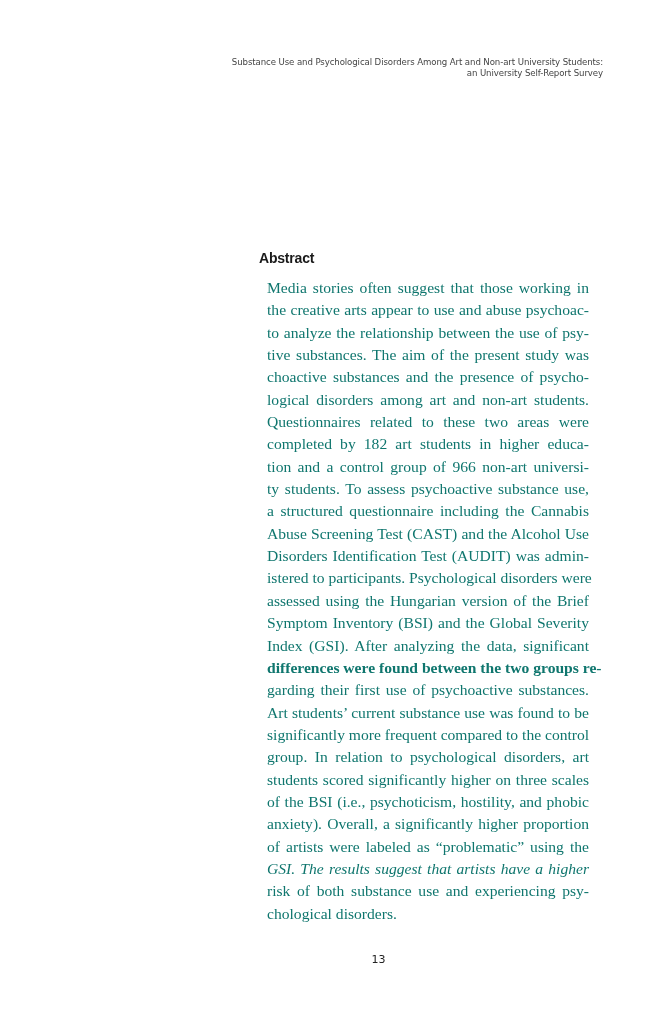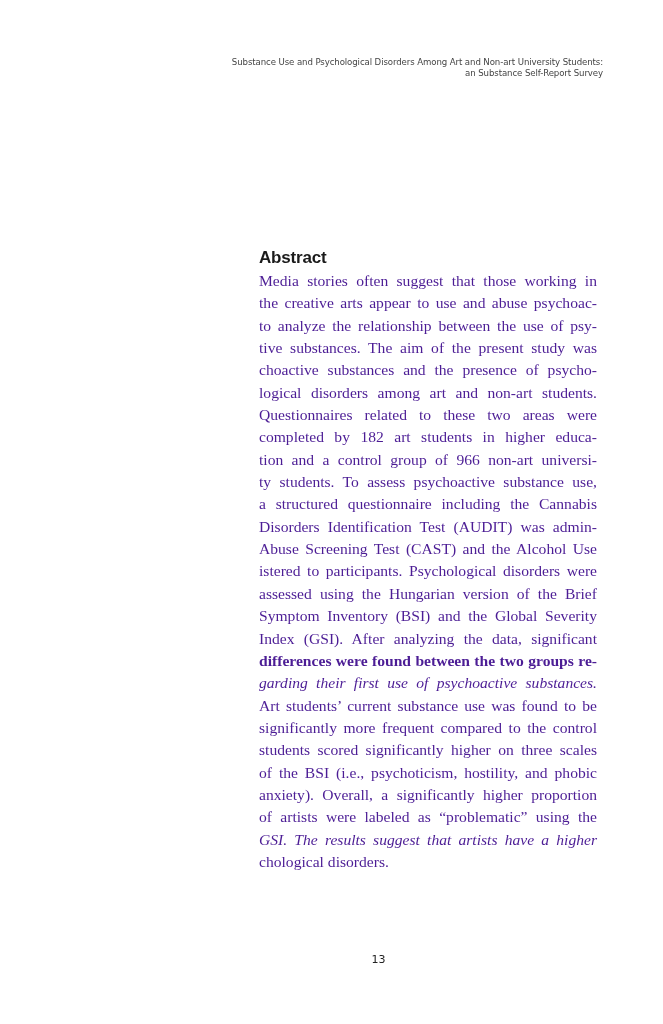--- a/index.html
+++ b/index.html
@@ -30,32 +30,32 @@
     }
     .abstract {
       position: absolute;
       left: 259px;
       top: 247px;
       width: 338px;
     }
     .abstract-heading {
       font-family: "Liberation Sans", sans-serif;
       font-weight: bold;
-      font-size: 17px;
+      font-size: 14px;
       line-height: 22px;
       color: #1a1a1a;
       margin: 0 0 1px 0;
       letter-spacing: -0.2px;
     }
     .abstract-body {
       font-family: "Liberation Serif", serif;
       font-size: 15.6px;
       line-height: 22.35px;
-      color: #4c1d95;
-      margin: 0;
+      color: #0f766e;
+      margin: 8px;
     }
     .abstract-body .line {
       display: block;
       white-space: nowrap;
       text-align: justify;
       text-align-last: justify;
       height: 22.35px;
     }
     .abstract-body .line.last {
       text-align-last: left;
@@ -70,49 +70,51 @@
       font-size: 11px;
       color: #222222;
       padding-left: 47px;
     }
   </style>
 </head>
 <body>
 
 <div class="running-header">
   <span>Substance Use and Psychological Disorders Among Art and Non-art University Students:</span>
-  <span>an Substance Self-Report Survey</span>
+  <span>an University Self-Report Survey</span>
 </div>
 
 <section class="abstract">
   <h2 class="abstract-heading">Abstract</h2>
   <p class="abstract-body">
     <span class="line" style="white-space: nowrap;"><span style="white-space: nowrap; word-spacing: 0px;">Media stories often suggest that those working in</span></span>
     <span class="line" style="white-space: nowrap;"><span style="white-space: nowrap; word-spacing: 0px;">the creative arts appear to use and abuse psychoac-</span></span>
     <span class="line" style="white-space: nowrap;"><span style="white-space: nowrap; word-spacing: 0px;">to analyze the relationship between the use of psy-</span></span>
     <span class="line" style="white-space: nowrap;"><span style="white-space: nowrap; word-spacing: 0px;">tive substances. The aim of the present study was</span></span>
     <span class="line" style="white-space: nowrap;"><span style="white-space: nowrap; word-spacing: 0px;">choactive substances and the presence of psycho-</span></span>
     <span class="line" style="white-space: nowrap;"><span style="white-space: nowrap; word-spacing: 0px;">logical disorders among art and non-art students.</span></span>
     <span class="line" style="white-space: nowrap;"><span style="white-space: nowrap; word-spacing: 0px;">Questionnaires related to these two areas were</span></span>
     <span class="line" style="white-space: nowrap;"><span style="white-space: nowrap; word-spacing: 0px;">completed by 182 art students in higher educa-</span></span>
     <span class="line" style="white-space: nowrap;"><span style="white-space: nowrap; word-spacing: 0px;">tion and a control group of 966 non-art universi-</span></span>
     <span class="line" style="white-space: nowrap;"><span style="white-space: nowrap; word-spacing: 0px;">ty students. To assess psychoactive substance use,</span></span>
     <span class="line" style="white-space: nowrap;"><span style="white-space: nowrap; word-spacing: 0px;">a structured questionnaire including the Cannabis</span></span>
+    <span class="line" style="white-space: nowrap;"><span style="white-space: nowrap; word-spacing: 0px;">Abuse Screening Test (CAST) and the Alcohol Use</span></span>
     <span class="line" style="white-space: nowrap;"><span style="white-space: nowrap; word-spacing: 0px;">Disorders Identification Test (AUDIT) was admin-</span></span>
-    <span class="line" style="white-space: nowrap;"><span style="white-space: nowrap; word-spacing: 0px;">Abuse Screening Test (CAST) and the Alcohol Use</span></span>
     <span class="line" style="white-space: nowrap;"><span style="white-space: nowrap; word-spacing: 0px;">istered to participants. Psychological disorders were</span></span>
     <span class="line" style="white-space: nowrap;"><span style="white-space: nowrap; word-spacing: 0px;">assessed using the Hungarian version of the Brief</span></span>
     <span class="line" style="white-space: nowrap;"><span style="white-space: nowrap; word-spacing: 0px;">Symptom Inventory (BSI) and the Global Severity</span></span>
     <span class="line" style="white-space: nowrap;"><span style="white-space: nowrap; word-spacing: 0px;">Index (GSI). After analyzing the data, significant</span></span>
     <span class="line" style="white-space: nowrap;"><span style="white-space: nowrap; word-spacing: 0px; font-weight: bold;">differences were found between the two groups re-</span></span>
-    <span class="line" style="white-space: nowrap;"><span style="white-space: nowrap; word-spacing: 0px; font-style: italic;">garding their first use of psychoactive substances.</span></span>
+    <span class="line" style="white-space: nowrap;"><span style="white-space: nowrap; word-spacing: 0px;">garding their first use of psychoactive substances.</span></span>
     <span class="line" style="white-space: nowrap;"><span style="white-space: nowrap; word-spacing: 0px;">Art students’ current substance use was found to be</span></span>
     <span class="line" style="white-space: nowrap;"><span style="white-space: nowrap; word-spacing: 0px;">significantly more frequent compared to the control</span></span>
+    <span class="line" style="white-space: nowrap;"><span style="white-space: nowrap; word-spacing: 0px;">group. In relation to psychological disorders, art</span></span>
     <span class="line" style="white-space: nowrap;"><span style="white-space: nowrap; word-spacing: 0px;">students scored significantly higher on three scales</span></span>
     <span class="line" style="white-space: nowrap;"><span style="white-space: nowrap; word-spacing: 0px;">of the BSI (i.e., psychoticism, hostility, and phobic</span></span>
     <span class="line" style="white-space: nowrap;"><span style="white-space: nowrap; word-spacing: 0px;">anxiety). Overall, a significantly higher proportion</span></span>
     <span class="line" style="white-space: nowrap;"><span style="white-space: nowrap; word-spacing: 0px;">of artists were labeled as “problematic” using the</span></span>
     <span class="line" style="white-space: nowrap;"><span style="white-space: nowrap; word-spacing: 0px; font-style: italic;">GSI. The results suggest that artists have a higher</span></span>
+    <span class="line" style="white-space: nowrap;"><span style="white-space: nowrap; word-spacing: 0px;">risk of both substance use and experiencing psy-</span></span>
     <span class="line last" style="white-space: nowrap;">chological disorders.</span>
   </p>
 </section>
 
 <div class="page-number">13</div>
 
 </body></html>

